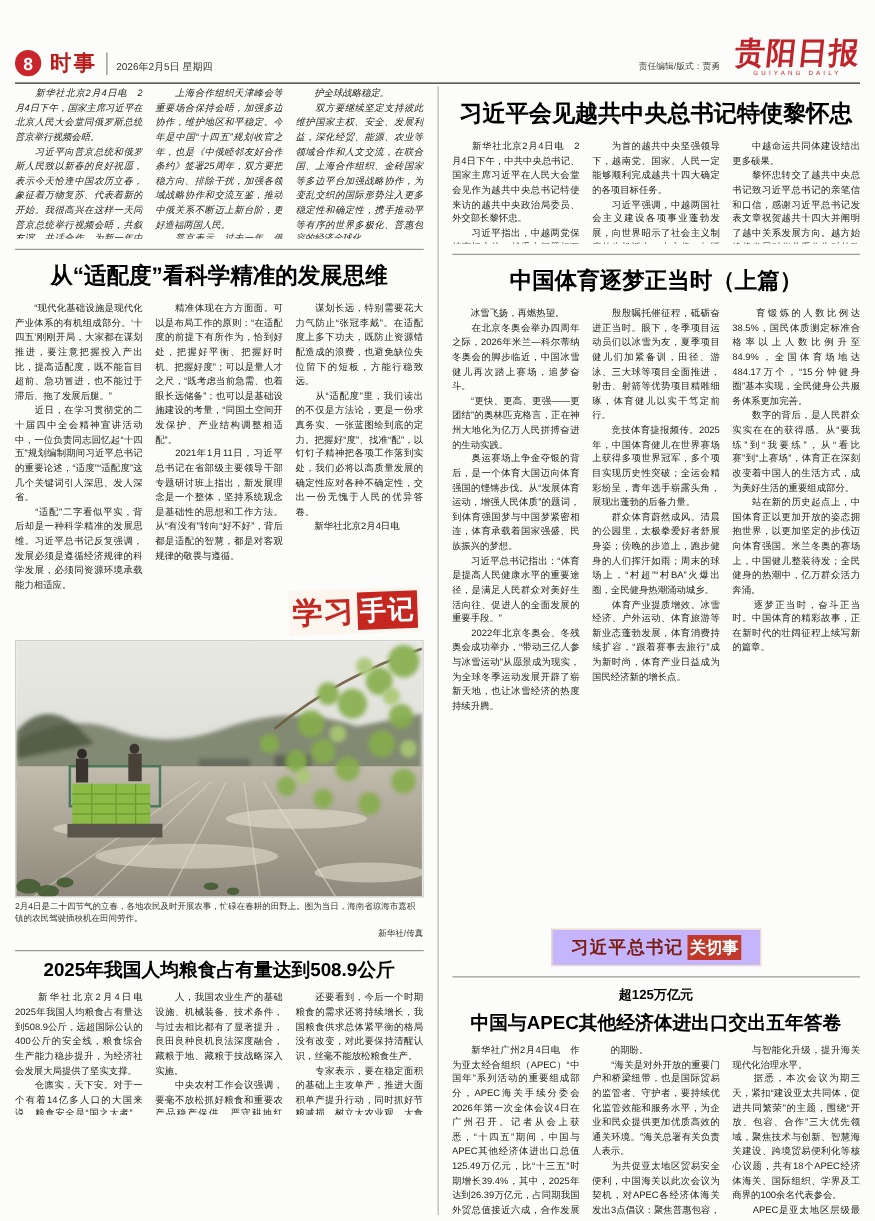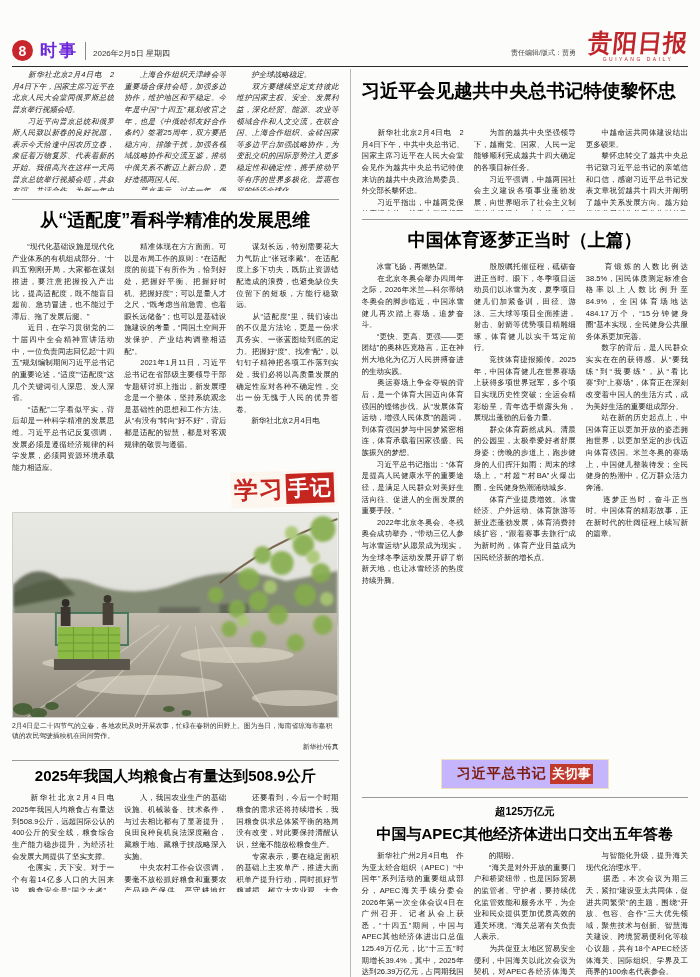--- a/index.html
+++ b/index.html
@@ -10,40 +10,40 @@
     background:#fcfcfa; overflow:hidden; padding:26px 12px 0;
     color:#111;
   }
   
   .masthead-bar { display:flex; justify-content:space-between; align-items:flex-end; height:36px; }
   .mh-left { display:flex; align-items:center; gap:7px; }
   .pagenum {
     width:21px; height:21px; border-radius:50%; background:#c9252c; color:#fff;
     font-weight:bold; font-size:14px; display:flex; align-items:center; justify-content:center;
   }
-  .section-name { font-size:17px; font-weight:900; color:#6d28d9; letter-spacing:2px; }
+  .section-name { font-size:17px; font-weight:900; color:#b91c1c; letter-spacing:2px; }
   .mh-divider { width:1px; height:18px; background:#8a8a8a; }
   .mh-date { font-size:8px; color:#333; padding-top:6px; }
   .mh-right { display:flex; align-items:flex-end; gap:12px; }
   .editor-note { font-size:7px; color:#444; margin-bottom:4px; }
   .logo-block { text-align:center; line-height:1; }
   .masthead-logo {
     font-size:24px; font-weight:900; color:#c0242b; letter-spacing:1px;
     transform:skewX(-6deg); display:inline-block; font-family:"Liberation Serif","DejaVu Serif",serif;
   }
   .masthead-sub { font-size:5px; color:#c0242b; letter-spacing:2.5px; margin-top:2px; }
   .header-rule { border-top:1.5px solid #2d2d2d; margin-top:4px; }
 
   
   .main-grid { display:flex; margin-top:2px; }
   .half { flex:1; min-width:0; }
   .half-right { border-left:1px solid #b8b8b6; padding-left:11px; margin-left:11px; }
 
   .headline-xl { font-size:20px; font-weight:900; text-align:center; letter-spacing:0.5px; margin:9px 0 9px; color:#000; }
-  .headline-xl2 { font-size:18.5px; font-weight:900; text-align:left; margin:9px 0 24px; color:#000; }
+  .headline-xl2 { font-size:18.5px; font-weight:900; text-align:center; margin:9px 0 8px; color:#000; }
   .headline-lg { font-size:18px; font-weight:900; text-align:center; margin:8px 0 9px; color:#000; }
   .headline-md { font-size:15.5px; font-weight:900; text-align:center; margin:7px 0 7px; color:#000; }
   .headline-sm { font-size:15px; font-weight:900; text-align:center; margin:6px 0 6px; color:#000; }
   .kicker { font-size:10.5px; font-weight:bold; text-align:center; margin:7px 0 1px; color:#000; }
 
   .cols { display:flex; gap:10px; overflow:hidden; }
   .col {
     flex:1; min-width:0; font-size:7.5px; line-height:1.55; text-align:justify;
     white-space:pre-line; color:#1b1b1b; overflow:hidden;
   }

